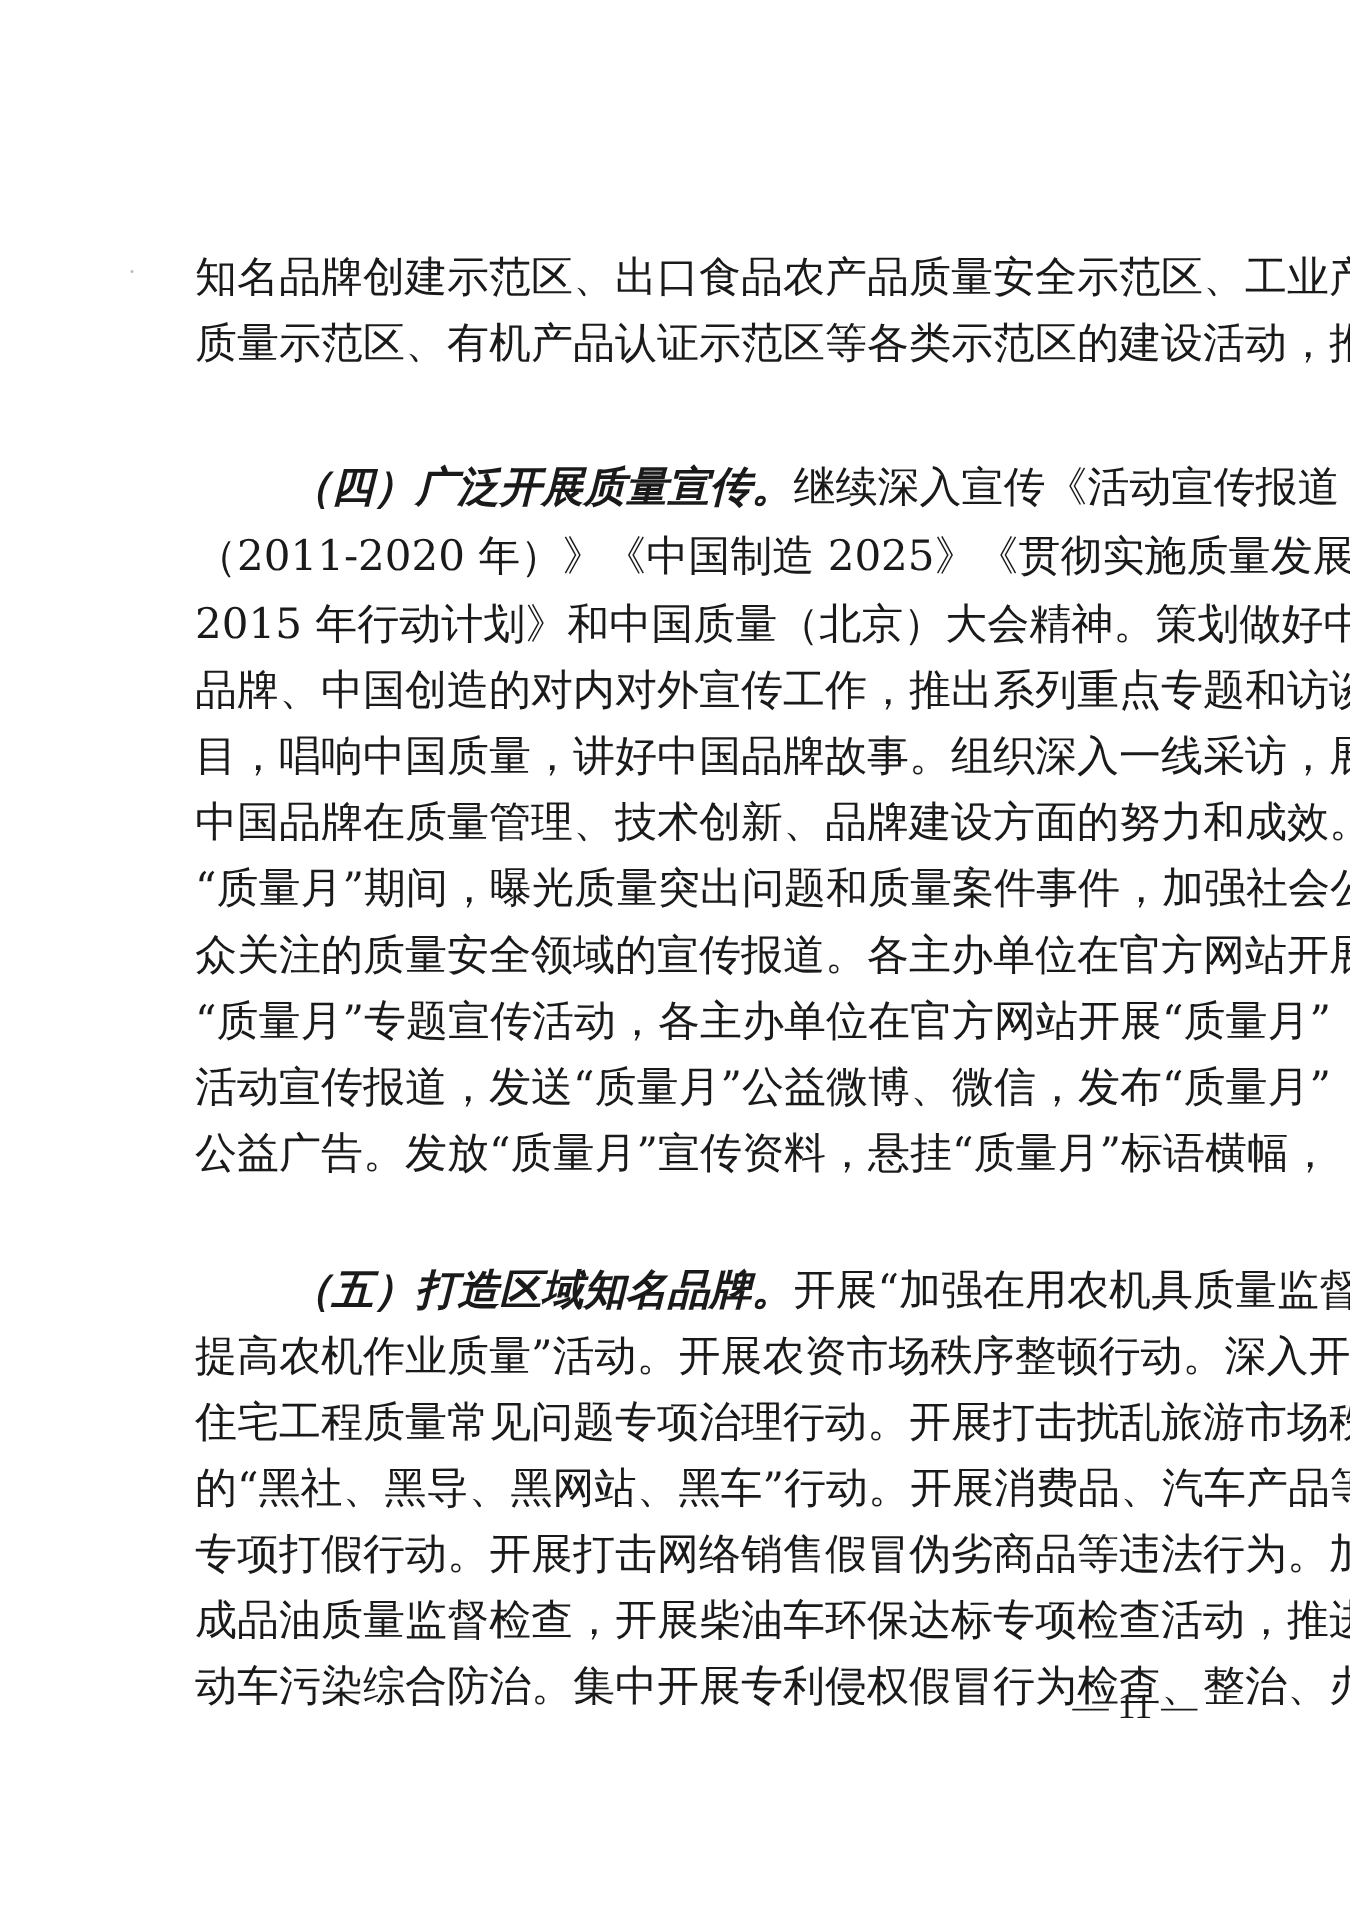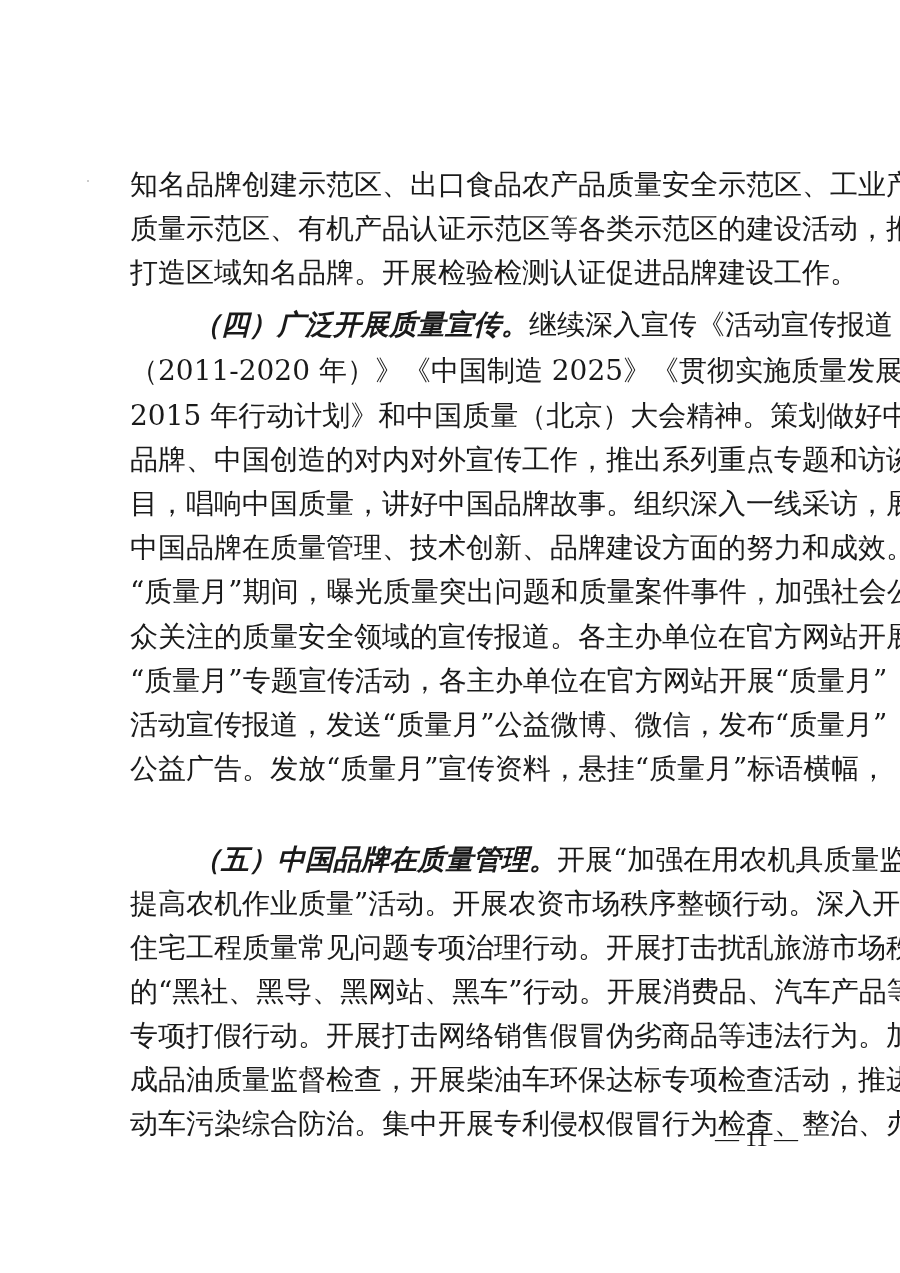--- a/index.html
+++ b/index.html
@@ -21,35 +21,34 @@
     font-family: "Liberation Serif", serif; white-space: nowrap;
   }
   .speck { position: absolute; width: 2px; height: 2px; background: #bbb; border-radius: 1px; }
 </style>
 </head>
 <body>
 
 <div class="page">
   <div class="line" style="top:165px">知名品牌创建示范区、出口食品农产品质量安全示范区、工业产品</div>
   <div class="line" style="top:209px">质量示范区、有机产品认证示范区等各类示范区的建设活动，推动</div>
-  <div class="line last" style="top:253px">打造区域知名品牌。开展检验检测认证促进品牌建设工作。</div>
 
   <div class="line indent" style="top:305px"><b>（四）广泛开展质量宣传。</b><span>继续深入宣传《活动宣传报道</span></div>
   <div class="line" style="top:351px">（2011-2020 年）》《中国制造 2025》《贯彻实施质量发展纲要</div>
   <div class="line" style="top:396px">2015 年行动计划》和中国质量（北京）大会精神。策划做好中国</div>
   <div class="line" style="top:440px">品牌、中国创造的对内对外宣传工作，推出系列重点专题和访谈节</div>
   <div class="line" style="top:484px">目，唱响中国质量，讲好中国品牌故事。组织深入一线采访，展现</div>
   <div class="line" style="top:528px">中国品牌在质量管理、技术创新、品牌建设方面的努力和成效。在</div>
   <div class="line" style="top:572px">“质量月”期间，曝光质量突出问题和质量案件事件，加强社会公</div>
   <div class="line" style="top:617px">众关注的质量安全领域的宣传报道。各主办单位在官方网站开展</div>
   <div class="line" style="top:661px">“质量月”专题宣传活动，各主办单位在官方网站开展“质量月”</div>
   <div class="line" style="top:705px">活动宣传报道，发送“质量月”公益微博、微信，发布“质量月”</div>
   <div class="line" style="top:749px">公益广告。发放“质量月”宣传资料，悬挂“质量月”标语横幅，</div>
 
-  <div class="line indent" style="top:840px"><b>（五）中国品牌在质量管理。</b><span>开展“加强在用农机具质量监督，</span></div>
+  <div class="line indent" style="top:840px"><b>（五）打造区域知名品牌。</b><span>开展“加强在用农机具质量监督，</span></div>
   <div class="line" style="top:884px">提高农机作业质量”活动。开展农资市场秩序整顿行动。深入开展</div>
   <div class="line" style="top:928px">住宅工程质量常见问题专项治理行动。开展打击扰乱旅游市场秩序</div>
   <div class="line" style="top:972px">的“黑社、黑导、黑网站、黑车”行动。开展消费品、汽车产品等</div>
   <div class="line" style="top:1016px">专项打假行动。开展打击网络销售假冒伪劣商品等违法行为。加强</div>
   <div class="line" style="top:1060px">成品油质量监督检查，开展柴油车环保达标专项检查活动，推进机</div>
   <div class="line" style="top:1104px">动车污染综合防治。集中开展专利侵权假冒行为检查、整治、办案</div>
 
   <div class="pagenum">— 11 —</div>
 
   <div class="speck" style="left:87px;top:180px"></div>

